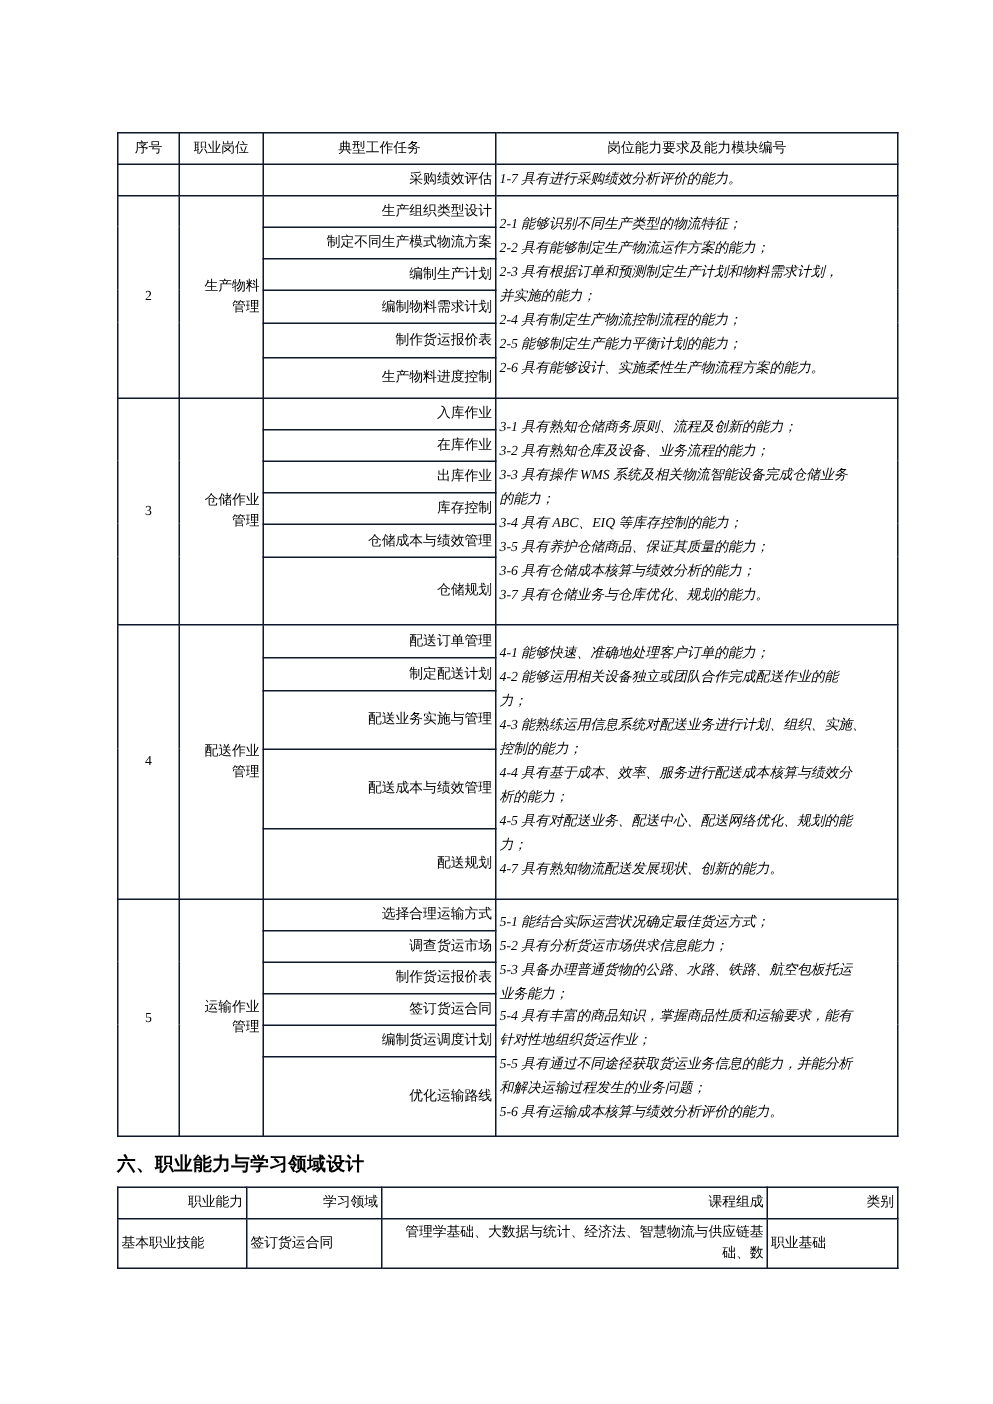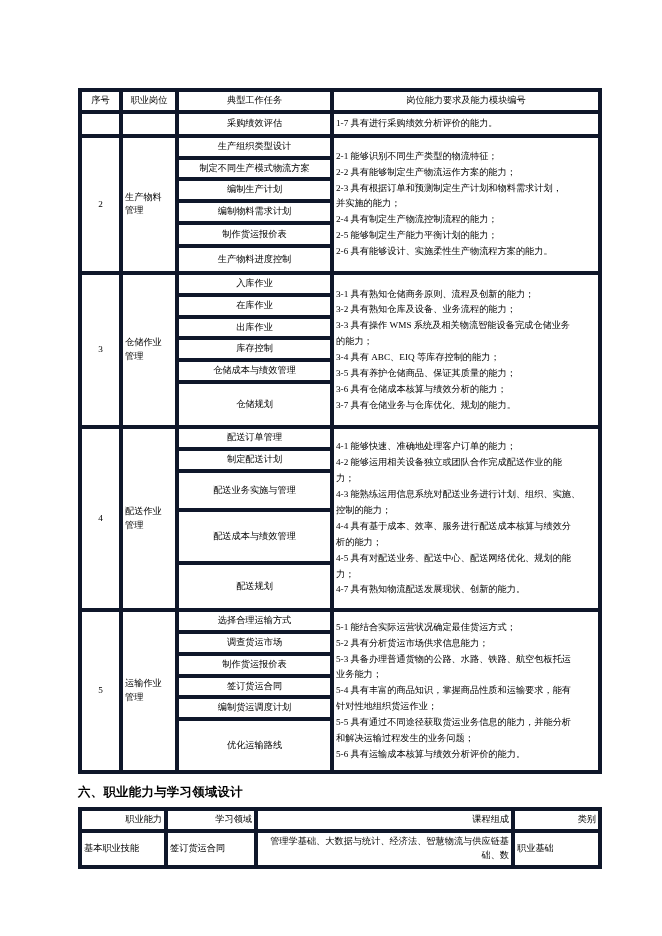--- a/index.html
+++ b/index.html
@@ -22,21 +22,21 @@
     top: 88px;
     width: 520px;
   }
 
   table.doc-table {
     border-collapse: collapse;
     width: 520px;
     table-layout: fixed;
   }
   table.doc-table td, table.doc-table th {
-    border: 4px solid #0f172a;
+    border: 1px solid #0f172a;
     padding: 2px;
     vertical-align: middle;
     font-size: 9.2px;
     line-height: 1.5;
     font-weight: normal;
   }
 
   
   .c-seq   { width: 41px; }
   .c-post  { width: 56px; }
@@ -49,39 +49,40 @@
     font-size: 9.6px;
     height: 21px;
     padding: 3px 2px;
   }
 
   .cell-center {
     text-align: center;
     padding: 3px 3px;
   }
   .cell-task {
-    text-align: center;
+    text-align: right;
     padding: 3px 2px 3px 8px;
   }
   .cell-cap {
     text-align: left;
     padding: 2px 5px 2px 6px;
     vertical-align: top;
+    font-style: italic;
   }
   .cell-cap p {
     margin: 0;
     padding: 0 0 1px 0;
     line-height: 1.62;
     text-align: justify;
     text-justify: inter-ideograph;
   }
   .cell-empty { }
 
   .post-name {
-    text-align: left;
+    text-align: right;
     line-height: 1.55;
   }
 
   h2.section-heading {
     font-size: 12.4px;
     font-weight: bold;
     margin: 10px 0 6px 0;
     padding: 0;
     letter-spacing: 0.3px;
     font-family: "Liberation Sans", "DejaVu Sans", sans-serif;

